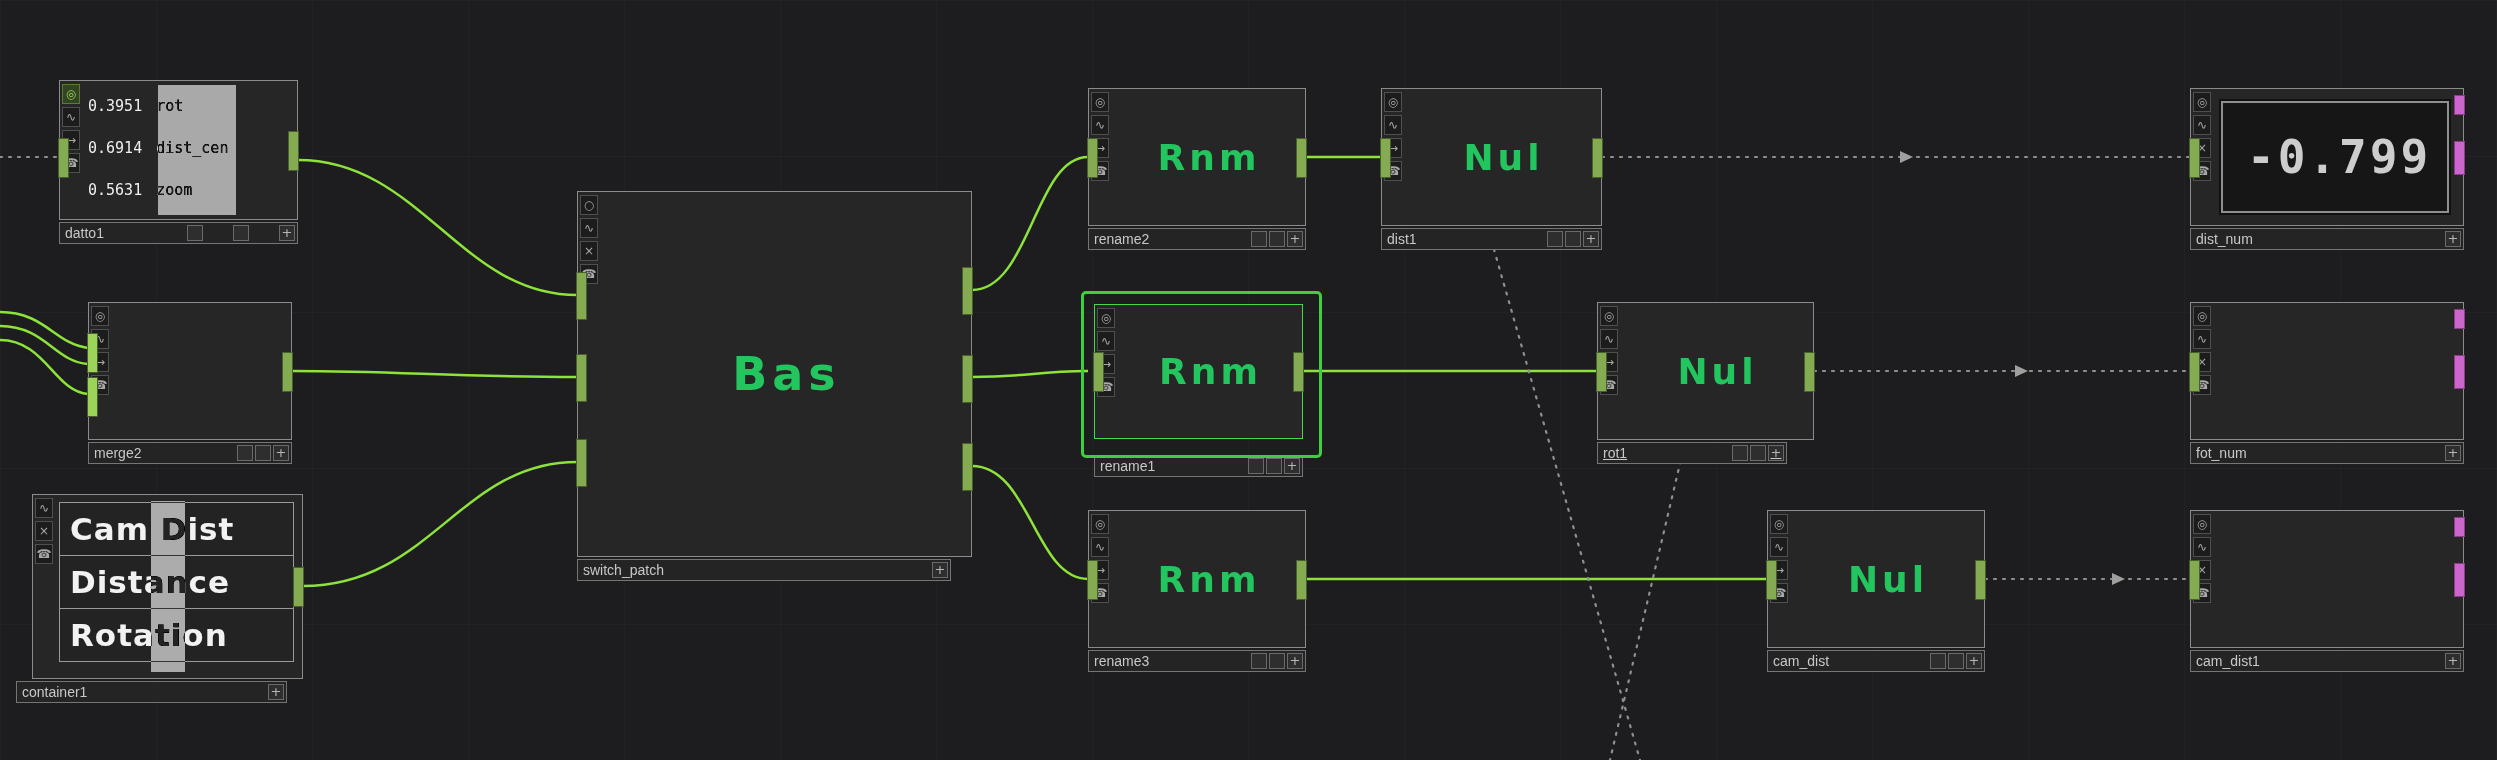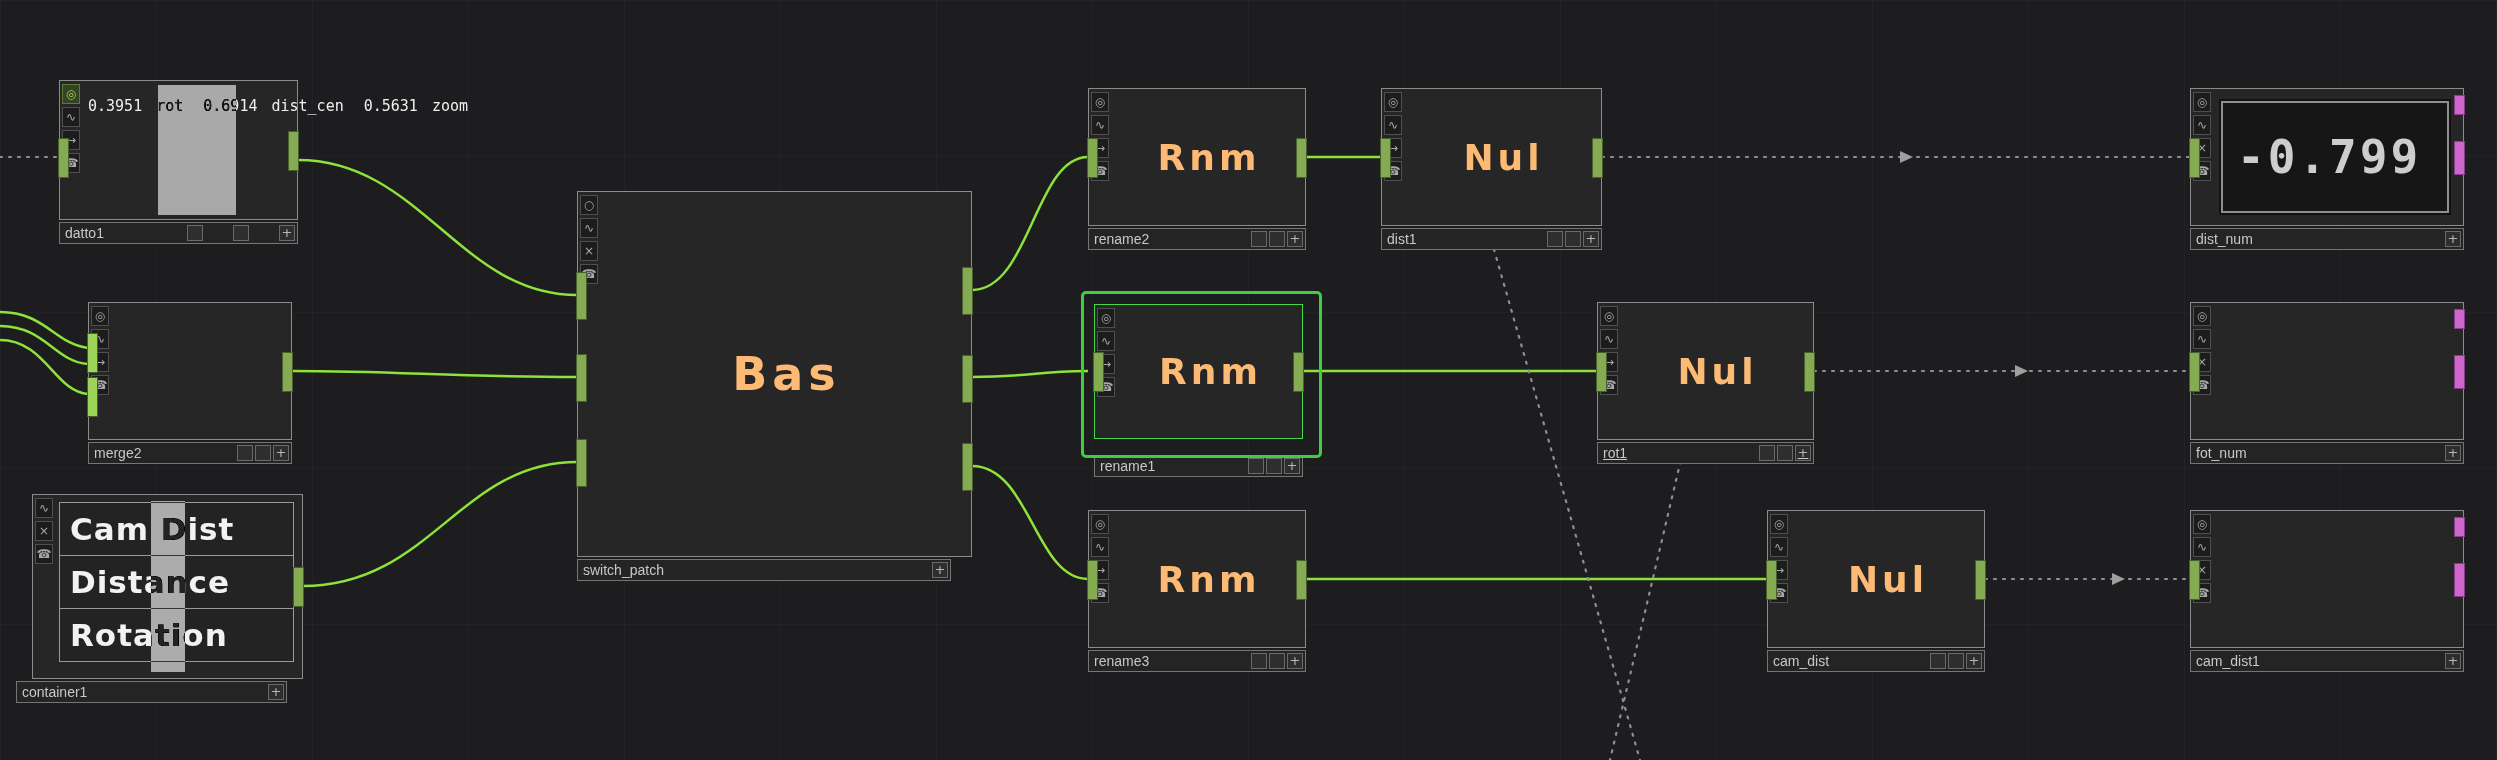--- a/index.html
+++ b/index.html
@@ -13,45 +13,45 @@
   }
   #wires{position:absolute;left:0;top:0;z-index:1;}
   .node{position:absolute;background:#262626;border:1px solid #8b8b8b;box-sizing:border-box;z-index:2;}
   .node.selected{border-color:#45d945;}
   .sel-box{position:absolute;border:3px solid #3ecf3e;border-radius:5px;z-index:3;pointer-events:none;background:transparent;}
   .flags{position:absolute;left:2px;top:3px;width:20px;display:flex;flex-direction:column;gap:3px;z-index:2;}
   .flag{width:18px;height:20px;border:1px solid #4f4f4f;background:#1c1c1c;color:#a8a8a8;
         font:12px/19px "DejaVu Sans",sans-serif;text-align:center;box-sizing:border-box;}
   .flag.on{background:#324424;color:#9fd44f;border-color:#5a7a35;}
   .biglabel{position:absolute;left:24px;top:0;right:0;bottom:0;display:flex;align-items:center;justify-content:center;
-        font:bold 36px "DejaVu Sans",sans-serif;color:#fdba74;letter-spacing:4px;}
+        font:bold 36px "DejaVu Sans",sans-serif;color:#22c55e;letter-spacing:4px;}
   .biglabel.huge{font-size:46px;letter-spacing:5px;}
   .in-tab,.out-tab{position:absolute;width:11px;background:#84aa52;border:1px solid #4a5f2e;box-sizing:border-box;z-index:4;}
   .in-tab{left:-2px;}
   .out-tab{right:-2px;}
   .lit{background:#9cd45a;}
   .magenta{background:#cc66cc;border-color:#8a3d8a;}
   .name-bar{position:absolute;height:22px;background:#242424;border:1px solid #757575;box-sizing:border-box;
         display:flex;align-items:center;padding:0 2px 0 5px;z-index:2;
         font:14px "Liberation Sans",sans-serif;color:#c8c8c8;white-space:nowrap;}
   .name-bar .spacer{flex:1;}
   .sq{width:16px;height:16px;border:1px solid #6a6a6a;background:#2e2e2e;margin-left:2px;color:#b5b5b5;
         font:13px/14px "DejaVu Sans",sans-serif;text-align:center;box-sizing:border-box;flex:0 0 auto;}
   
-  .dat-rows{position:absolute;left:28px;top:14px;right:6px;display:flex;flex-direction:row;gap:20px;}
+  .dat-rows{position:absolute;left:28px;top:14px;right:6px;display:flex;flex-direction:column;gap:20px;}
   .dat-row{height:22px;font:15px "DejaVu Sans Mono",monospace;color:#efefef;display:flex;gap:14px;align-items:center;}
   .lite-band{position:absolute;background:#cfcfcf;mix-blend-mode:difference;z-index:5;pointer-events:none;}
   
   .btn-col{position:absolute;left:26px;top:8px;right:8px;display:flex;flex-direction:column;}
   .btn-row{height:54px;border:1px solid #9a9a9a;margin-top:-1px;background:#232323;color:#f2f2f2;
         font:bold 31px "DejaVu Sans",sans-serif;display:flex;align-items:center;padding-left:10px;letter-spacing:1px;box-sizing:border-box;}
   
   .screen{position:absolute;left:30px;right:14px;top:12px;bottom:12px;border:2px solid #8f8f8f;background:#161616;
         box-shadow:0 0 0 2px #111;color:#cdcdcd;font:bold 46px "DejaVu Sans Mono",monospace;
-        display:flex;align-items:center;padding-left:14px;letter-spacing:3px;box-sizing:border-box;}
+        display:flex;align-items:center;padding-left:24px;letter-spacing:3px;box-sizing:border-box;}
 </style>
 </head>
 <body>
 
 <div id="canvas">
 
   <svg id="wires" width="2497" height="760">
     <g stroke="#8de33a" stroke-width="2.5" fill="none">
       <path d="M298,160 C420,160 460,295 577,295"></path>
       <path d="M292,371 C400,371 450,377 577,377"></path>
@@ -236,21 +236,21 @@
     <div class="flags">
       <div class="flag">◎</div>
       <div class="flag">∿</div>
       <div class="flag">→</div>
       <div class="flag">☎</div>
     </div>
     <div class="biglabel">Nul</div>
     <div class="in-tab" style="top:49px;height:40px;"></div>
     <div class="out-tab" style="top:49px;height:40px;"></div>
   </div>
-  <div class="name-bar" style="left:1597px;top:442px;width:217px;text-decoration:underline;">
+  <div class="name-bar" style="left:1597px;top:442px;width:190px;text-decoration:underline;">
     <span>rot1</span>
     <span class="spacer"></span>
     <span class="sq"></span>
     <span class="sq"></span>
     <span class="sq">+</span>
   </div>
 
   <div class="node" style="left:1088px;top:510px;width:218px;height:138px;">
     <div class="flags">
       <div class="flag">◎</div>

